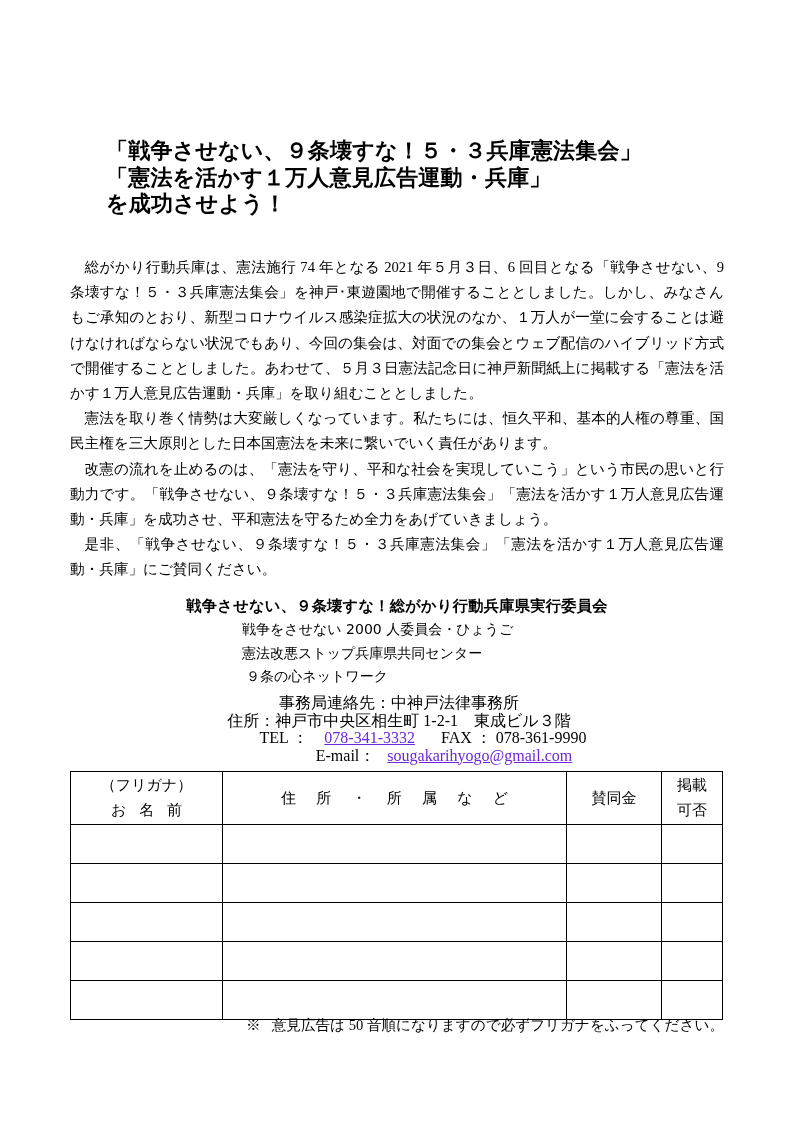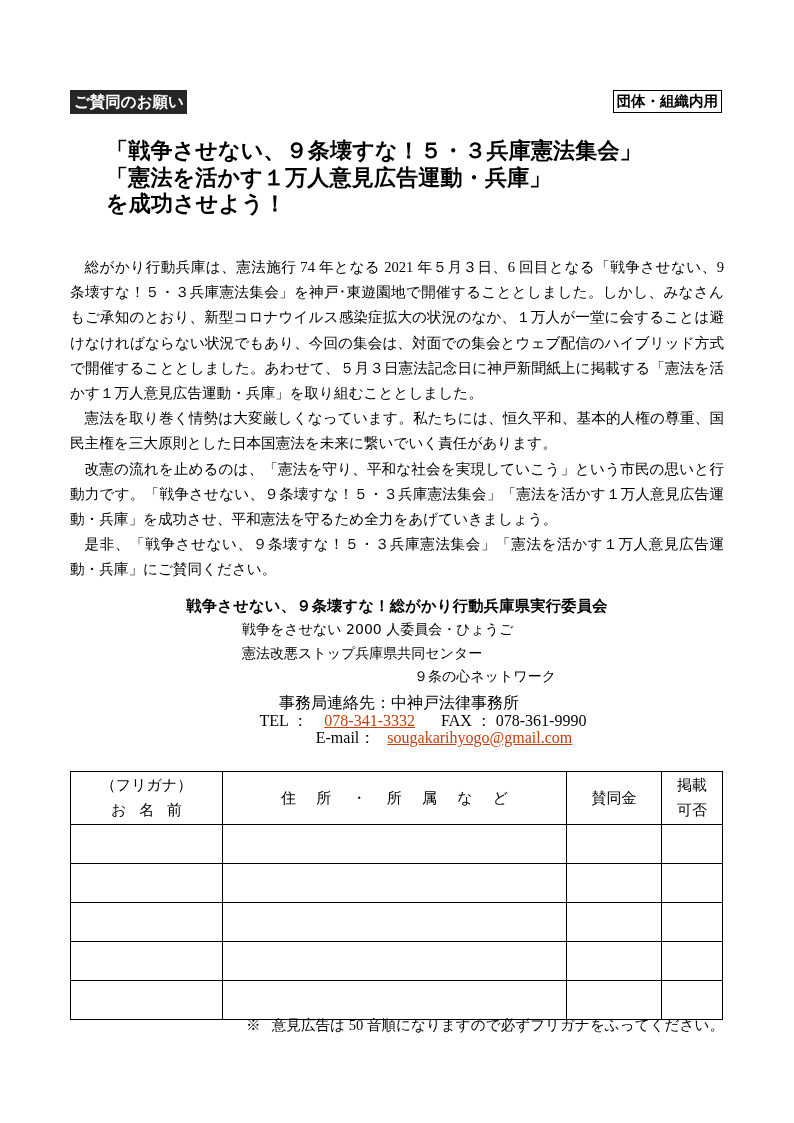--- a/index.html
+++ b/index.html
@@ -107,42 +107,42 @@
     font-size: 15.2px;
     line-height: 24px;
     letter-spacing: 0.3px;
   }
   .org-sub {
     font-family: "DejaVu Sans", "Liberation Sans", sans-serif;
     font-size: 14px;
     line-height: 23.5px;
     padding-left: 172px;
   }
-  .org-sub.indent-extra { padding-left: 176px; text-align: center; }
+  .org-sub.indent-extra { padding-left: 176px; }
 
   
   .contact-block {
     position: absolute;
     left: 70px;
     top: 694px;
     width: 654px;
     font-family: "Liberation Serif", "DejaVu Serif", serif;
     font-size: 16px;
     line-height: 17.5px;
   }
   .contact-line {
     text-align: center;
     white-space: nowrap;
   }
   .contact-line.l1 { padding-left: 4px; }
   .contact-line.l2 { padding-left: 4px; }
   .contact-line.l3 { padding-left: 52px; }
   .contact-line.l4 { padding-left: 94px; }
   .link {
-    color: #c2410c;
+    color: #6d28d9;
     text-decoration: underline;
     margin-left: 12px;
   }
   .sp-wide { display: inline-block; width: 26px; }
 
   
   .signup-table {
     position: absolute;
     left: 70px;
     top: 771px;
@@ -184,24 +184,20 @@
     line-height: 22px;
     white-space: nowrap;
   }
   .footnote .mark-gap { display: inline-block; width: 11px; }
 </style>
 </head>
 <body>
 
 <div class="page">
 
-  <div class="header-row">
-    <span class="badge-invert">ご賛同のお願い</span>
-    <span class="badge-outline">団体・組織内用</span>
-  </div>
 
   <div class="title-block">
     <span class="title-line">「戦争させない、９条壊すな！５・３兵庫憲法集会」</span>
     <span class="title-line">「憲法を活かす１万人意見広告運動・兵庫」</span>
     <span class="title-line">を成功させよう！</span>
   </div>
 
   <div class="body-block">
     <p>総がかり行動兵庫は、憲法施行 74 年となる 2021 年５月３日、6 回目となる「戦争させない、9 条壊すな！５・３兵庫憲法集会」を神戸･東遊園地で開催することとしました。しかし、みなさんもご承知のとおり、新型コロナウイルス感染症拡大の状況のなか、１万人が一堂に会することは避けなければならない状況でもあり、今回の集会は、対面での集会とウェブ配信のハイブリッド方式で開催することとしました。あわせて、５月３日憲法記念日に神戸新聞紙上に掲載する「憲法を活かす１万人意見広告運動・兵庫」を取り組むこととしました。</p>
     <p>憲法を取り巻く情勢は大変厳しくなっています。私たちには、恒久平和、基本的人権の尊重、国民主権を三大原則とした日本国憲法を未来に繋いでいく責任があります。</p>
@@ -211,20 +207,21 @@
 
   <div class="org-block">
     <div class="org-main">戦争させない、９条壊すな！総がかり行動兵庫県実行委員会</div>
     <div class="org-sub">戦争をさせない 2000 人委員会・ひょうご</div>
     <div class="org-sub">憲法改悪ストップ兵庫県共同センター</div>
     <div class="org-sub indent-extra">９条の心ネットワーク</div>
   </div>
 
   <div class="contact-block">
     <div class="contact-line l1">事務局連絡先：中神戸法律事務所</div>
+    <div class="contact-line l2">住所：神戸市中央区相生町 1-2-1　東成ビル３階</div>
     <div class="contact-line l3">
       <span>TEL ： </span><a class="link" href="#">078-341-3332</a><span class="sp-wide"></span><span>FAX ： </span><span>078-361-9990</span>
     </div>
     <div class="contact-line l4">
       <span>E-mail：</span><a class="link" href="#">sougakarihyogo@gmail.com</a>
     </div>
   </div>
 
   <table class="signup-table">
     <colgroup>

